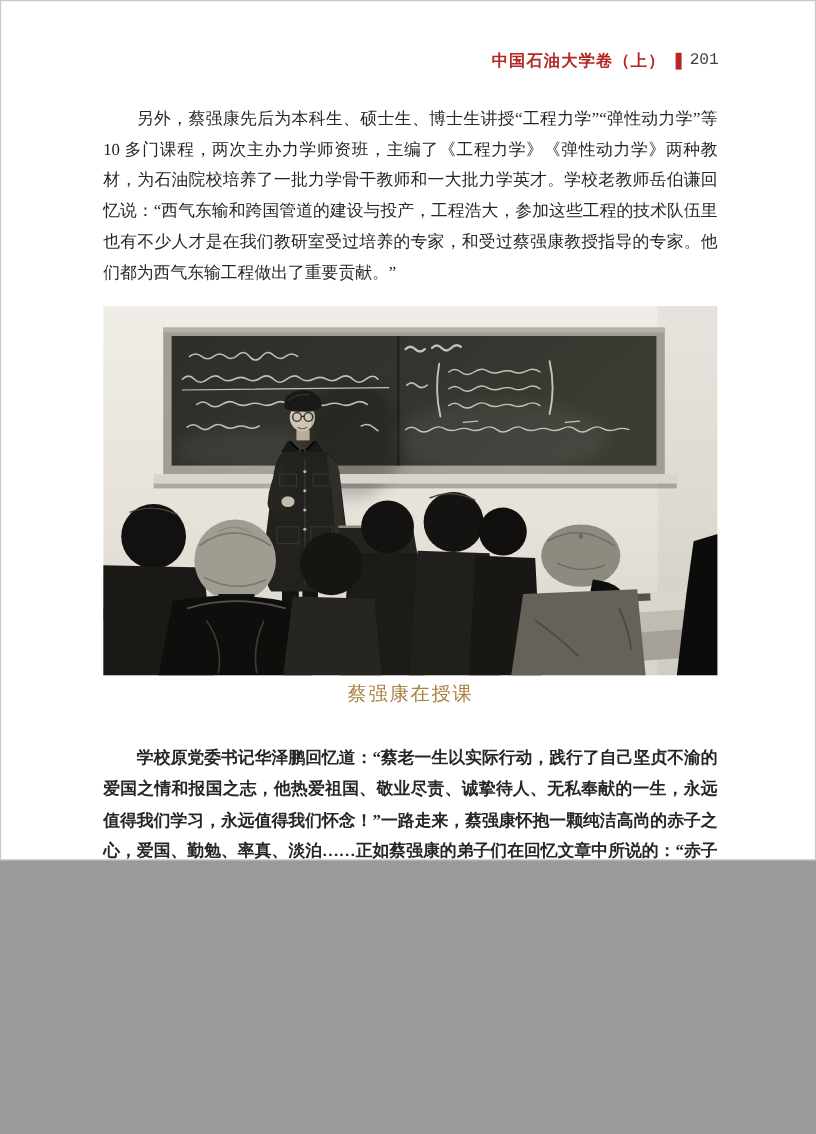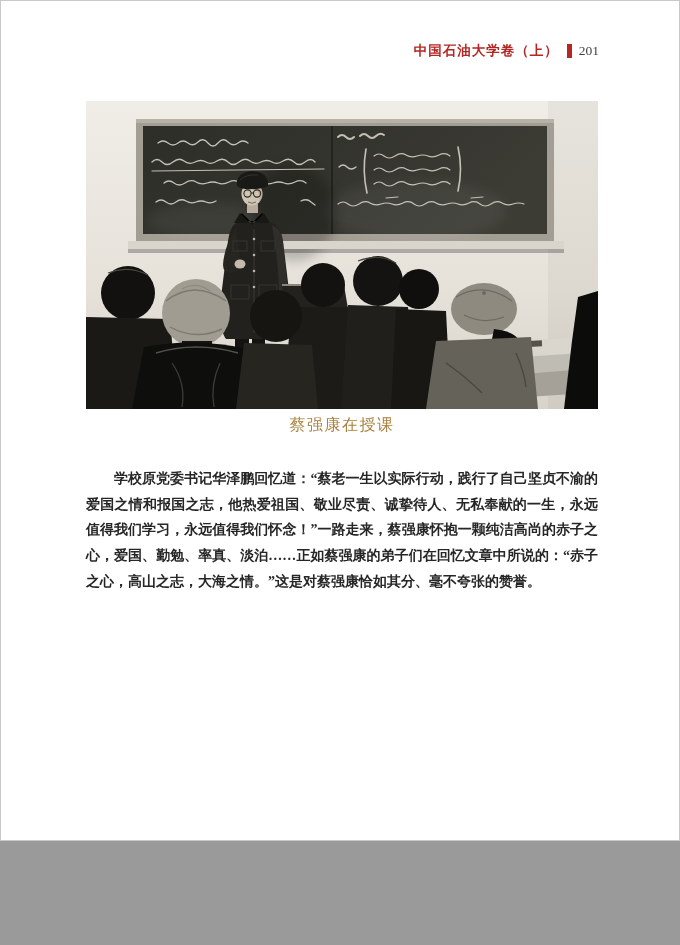--- a/index.html
+++ b/index.html
@@ -1,18 +1,18 @@
 <!DOCTYPE html>
 <html lang="zh"><head>
 <meta charset="utf-8">
 <style>
   html,body{margin:0;padding:0;background:#9a9a9a;}
   .page{
     position:relative;
-    width:680px;height:841px;
+    width:680px;height:717px;
     margin:0 auto;
     background:#ffffff;
     border:1px solid #c9c9c9;
     box-sizing:border-box;
     font-family:"Liberation Serif", serif;
     overflow:hidden;
   }
   .running-head{
     position:absolute;
     top:42px;right:80px;
@@ -26,21 +26,21 @@
     letter-spacing:1px;
   }
   .running-head .bar{
     display:inline-block;
     width:5px;height:14px;
     background:#b32724;
     margin:0 7px 0 8px;
   }
   .running-head .pagenum{
     color:#3f3f3f;
-    font-family:Liberation Serif, serif;
+    font-family:Liberation Mono, monospace;
     font-size:13.5px;
   }
   .content{
     position:absolute;
     left:85px;top:86px;
     width:512px;
     color:#262626;
     font-size:14px;
     line-height:25.7px;
     text-align:justify;
@@ -73,20 +73,21 @@
 
 <div class="page">
 
   <div class="running-head">
     <span class="title">中国石油大学卷（上）</span>
     <span class="bar"></span>
     <span class="pagenum">201</span>
   </div>
 
   <div class="content">
+    <p>另外，蔡强康先后为本科生、硕士生、博士生讲授“工程力学”“弹性动力学”等 10 多门课程，两次主办力学师资班，主编了《工程力学》《弹性动力学》两种教材，为石油院校培养了一批力学骨干教师和一大批力学英才。学校老教师岳伯谦回忆说：“西气东输和跨国管道的建设与投产，工程浩大，参加这些工程的技术队伍里也有不少人才是在我们教研室受过培养的专家，和受过蔡强康教授指导的专家。他们都为西气东输工程做出了重要贡献。”</p>
 
     <figure>
 
       <svg width="512" height="308" viewBox="0 0 512 308">
         <defs>
           <linearGradient id="wall" x1="0" y1="0" x2="0" y2="1">
             <stop offset="0" stop-color="#f0ede7"></stop>
             <stop offset="0.6" stop-color="#e6e2da"></stop>
             <stop offset="1" stop-color="#d8d4cc"></stop>
           </linearGradient>

